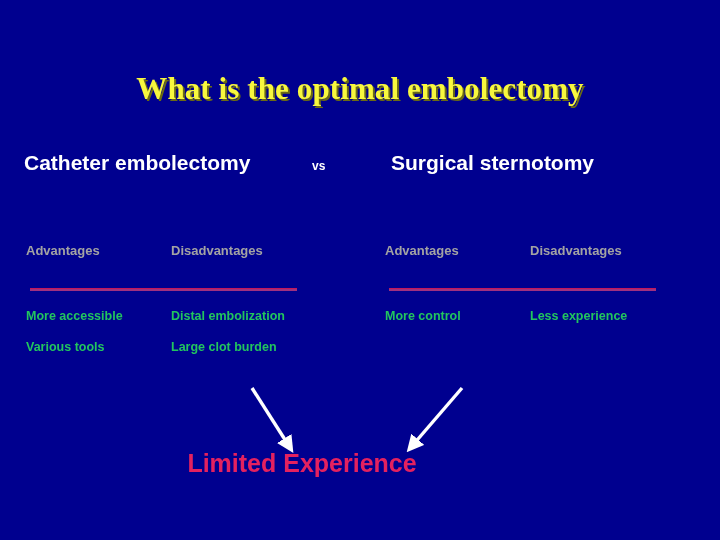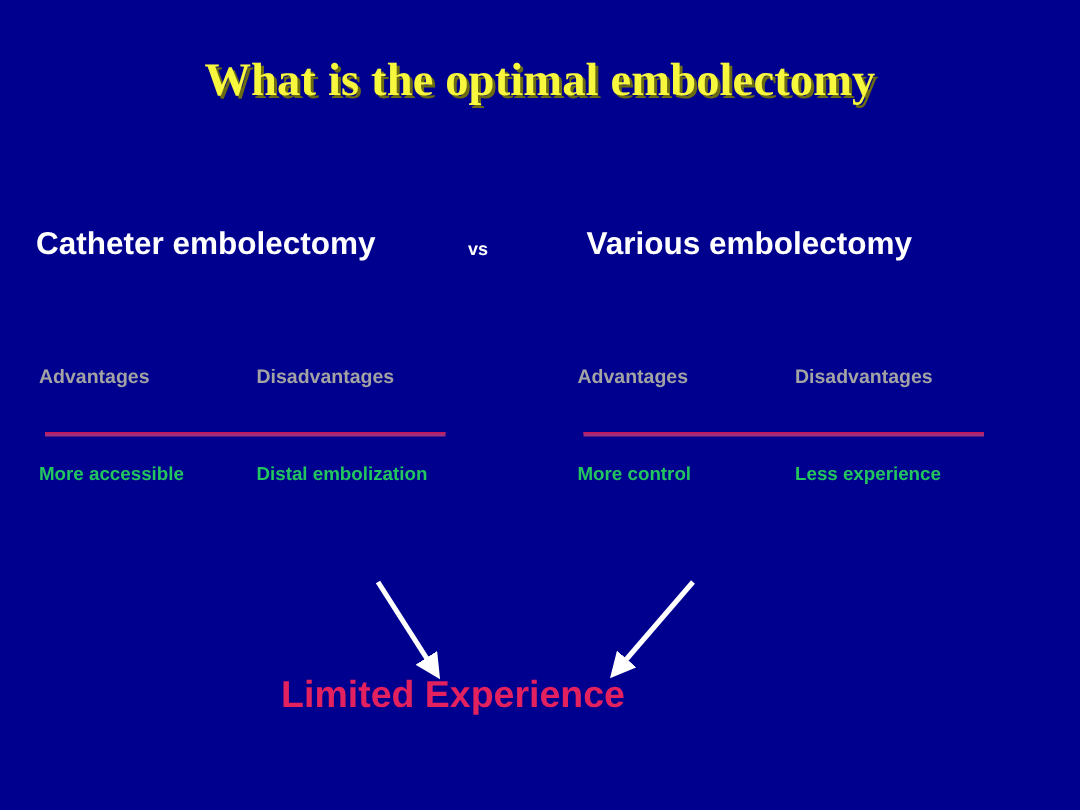--- a/index.html
+++ b/index.html
@@ -24,21 +24,21 @@
     width: 720px;
     text-align: center;
     font-family: "Liberation Serif", serif;
     font-weight: bold;
     font-size: 31px;
     line-height: 38px;
     color: #F7F73E;
     text-shadow: 2px 2px 0 #6b6b14;
     letter-spacing: 0.1px;
   }
-  #title .tline { display: block; }
+  #title .tline { display: block; margin-top: 36px; }
 
   
   #compare-header {
     position: absolute;
     left: 0;
     top: 151px;
     width: 720px;
     height: 28px;
   }
   #catheter-heading {
@@ -154,33 +154,37 @@
 
 <div id="slide">
 
   <div id="title">
     <span class="tline">What is the optimal embolectomy</span>
   </div>
 
   <div id="compare-header">
     <div id="catheter-heading">Catheter embolectomy</div>
     <div id="vs-label">vs</div>
-    <div id="surgical-heading">Various embolectomy</div>
+    <div id="surgical-heading">Surgical sternotomy</div>
   </div>
 
   <div id="catheter-table" class="table-block">
     <div class="col-headers">
       <div class="col-header c1">Advantages</div>
       <div class="col-header c2">Disadvantages</div>
     </div>
     <div class="divider"></div>
     <div class="rows">
       <div class="table-row">
         <div class="cell c1">More accessible</div>
         <div class="cell c2">Distal embolization</div>
+      </div>
+      <div class="table-row">
+        <div class="cell c1">Various tools</div>
+        <div class="cell c2">Large clot burden</div>
       </div>
     </div>
   </div>
 
   <div id="surgical-table" class="table-block">
     <div class="col-headers">
       <div class="col-header c1">Advantages</div>
       <div class="col-header c2">Disadvantages</div>
     </div>
     <div class="divider"></div>

